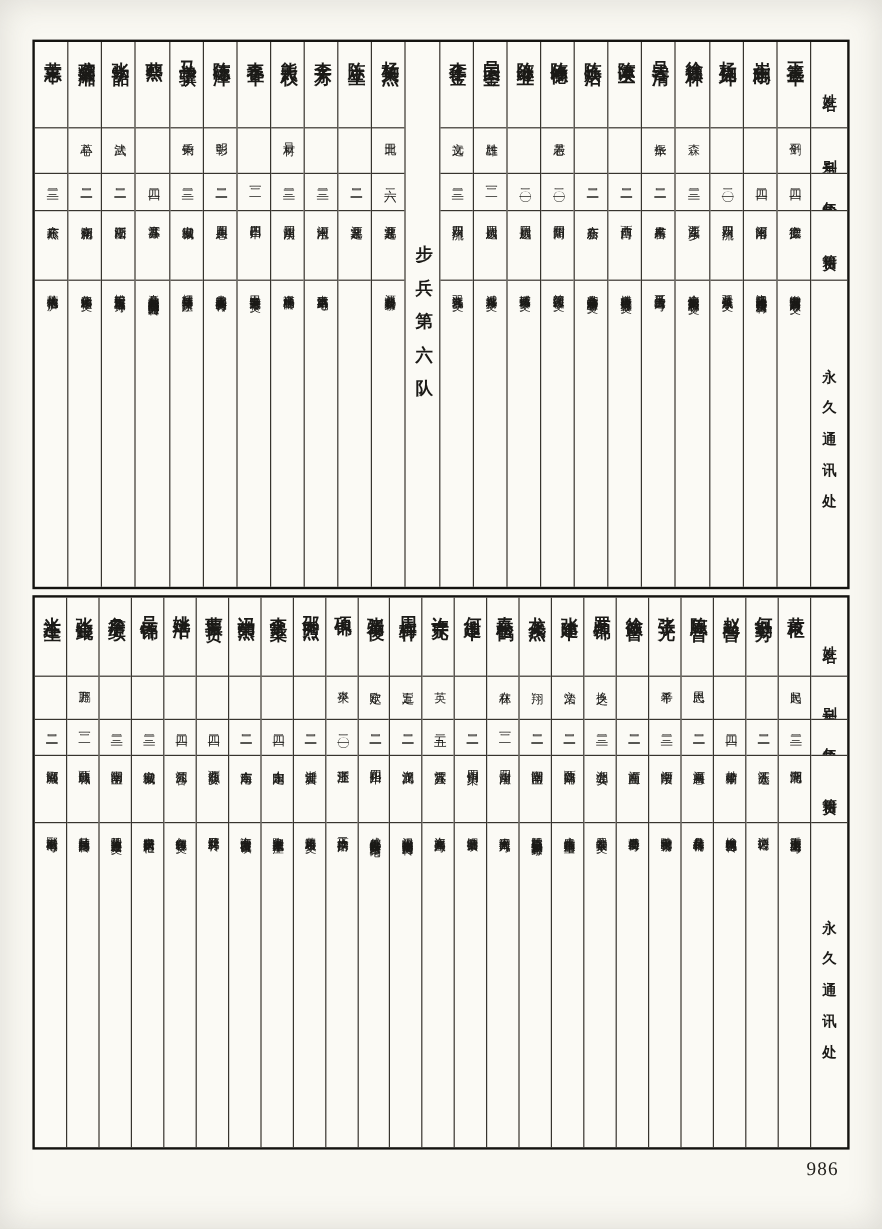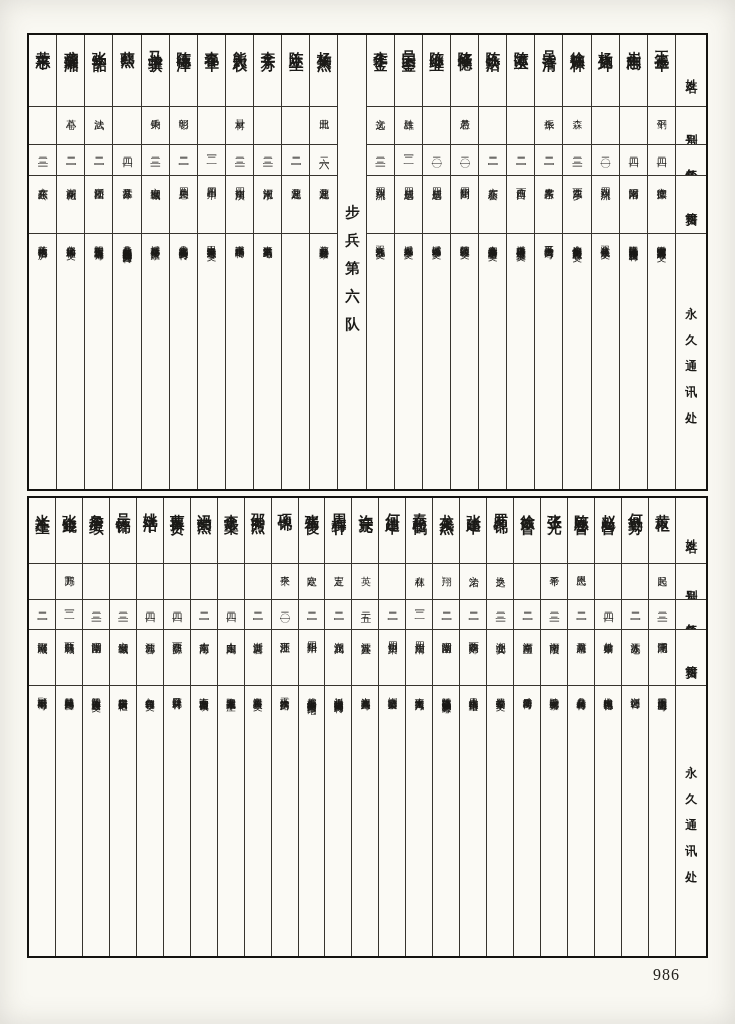--- a/index.html
+++ b/index.html
@@ -58,21 +58,21 @@
   .header-col .cell{align-items:center;padding-top:0;}
   .header-col .cell span{font-weight:bold;font-size:12px;letter-spacing:2px;}
   .header-col .address-cell span{letter-spacing:26px;font-size:12px;}
   
   .divider-col{justify-content:center;align-items:center;display:flex;flex-direction:row;}
   .divider-col span{
     writing-mode:vertical-rl;text-orientation:upright;
     font-weight:bold;font-size:14.5px;letter-spacing:28px;display:block;
   }
   .page-number{
-    position:absolute;right:55px;top:966px;
+    position:absolute;right:36px;top:966px;
     font-size:16px;letter-spacing:1px;color:#24221e;
   }
 </style>
 </head>
 <body>
 
 <div class="page">
   <div class="sheet">
     <div class="section section-top">
         <div class="col person-col">

